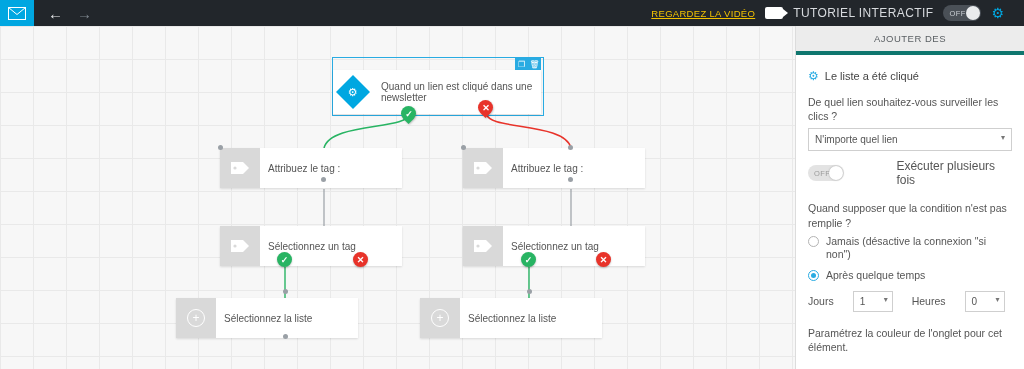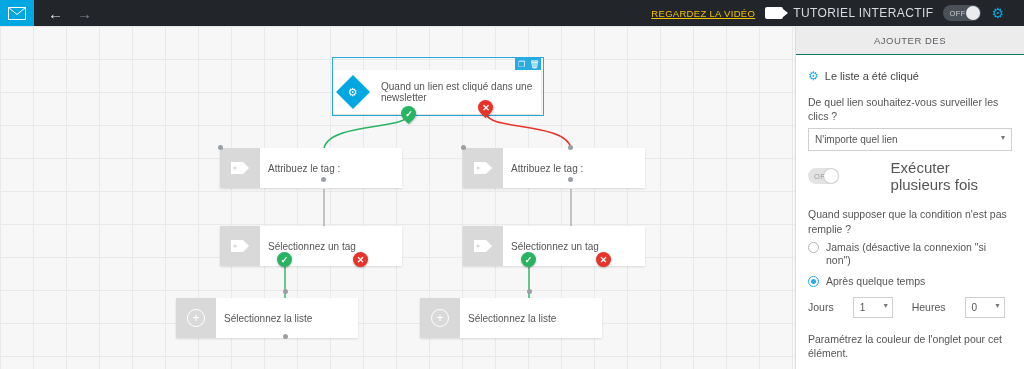--- a/index.html
+++ b/index.html
@@ -131,21 +131,21 @@
 
   
   .panel {
     position:absolute; right:0; top:26px; width:229px; height:343px;
     background:#fff; border-left:1px solid #dcdcdc;
   }
   .panel-tabs { display:flex; height:29px; background:#ececec; }
   .panel-tabs .tab {
     flex:1 1 50%; display:flex; align-items:center; justify-content:center;
     font-size:9.5px; letter-spacing:.5px; color:#5a5f63;
-    border-bottom:1px solid #0f766e;
+    border-bottom:4px solid #0f766e;
   }
   .panel-tabs .tab.active {
     background:#fff; border-bottom:1px solid #fff; color:#3d4246;
   }
   .panel-body { padding:10px 12px 0 12px; }
   .pb-head { display:flex; align-items:center; gap:6px; margin:4px 0 12px 0; }
   .pb-head .lnk-ico { color:#29abe2; font-size:12px; }
   .pb-head .t { font-size:11px; color:#444; }
   .lbl { font-size:10.5px; color:#555; margin:0 0 5px 0; line-height:1.35; }
   .sel {
@@ -162,21 +162,21 @@
     position:relative;
   }
   .toggle-light span {
     position:absolute; left:6px; top:4px; color:#9a9a9a; font-size:7.5px; letter-spacing:.4px;
   }
   .toggle-light:after {
     content:""; position:absolute; right:1px; top:1px;
     width:14px; height:14px; border-radius:50%; background:#fff;
     box-shadow:0 0 2px rgba(0,0,0,.3);
   }
-  .row-toggle .t { font-size:15px; color:#555;padding-left:44px; }
+  .row-toggle .t { font-size:12px; color:#555;padding-left:44px; }
   .radio-row { display:flex; align-items:flex-start; gap:7px; margin-bottom:7px; }
   .radio {
     width:11px; height:11px; border-radius:50%; border:1px solid #b3b3b3;
     background:#fff; flex:0 0 11px; margin-top:1px; position:relative;
   }
   .radio.on { border-color:#29abe2; }
   .radio.on:after {
     content:""; position:absolute; left:2px; top:2px; width:5px; height:5px;
     border-radius:50%; background:#29abe2;
   }

